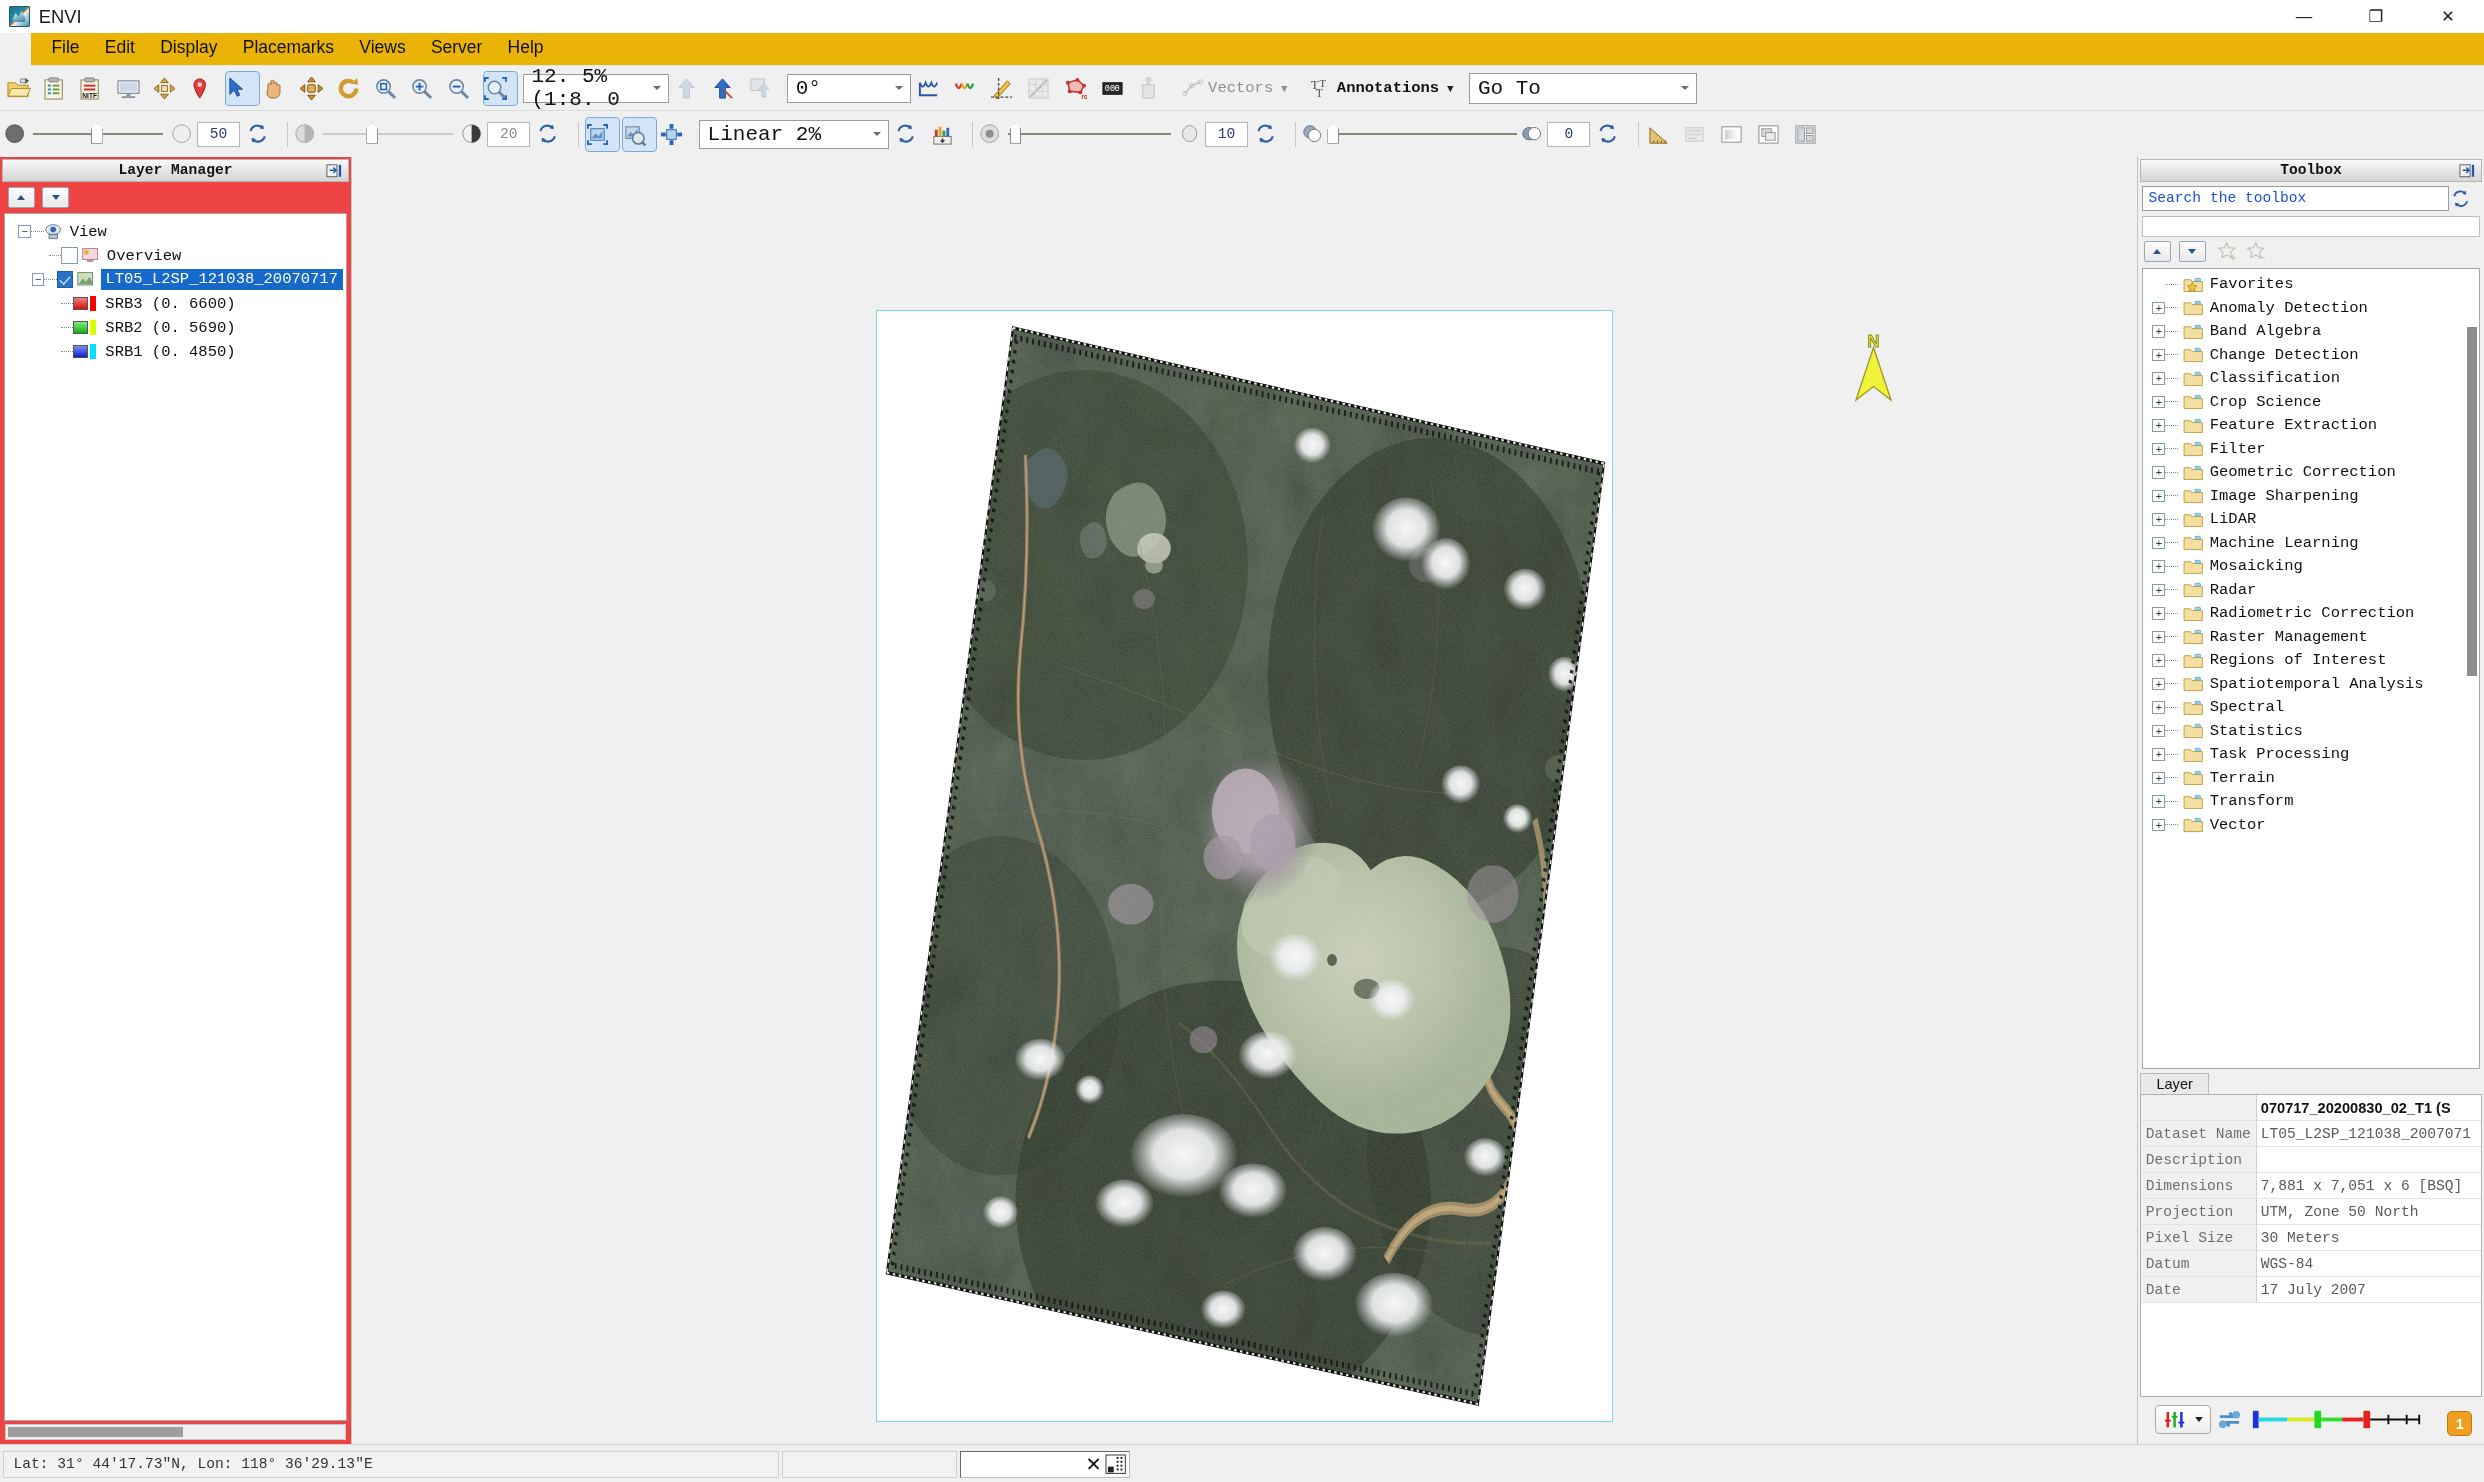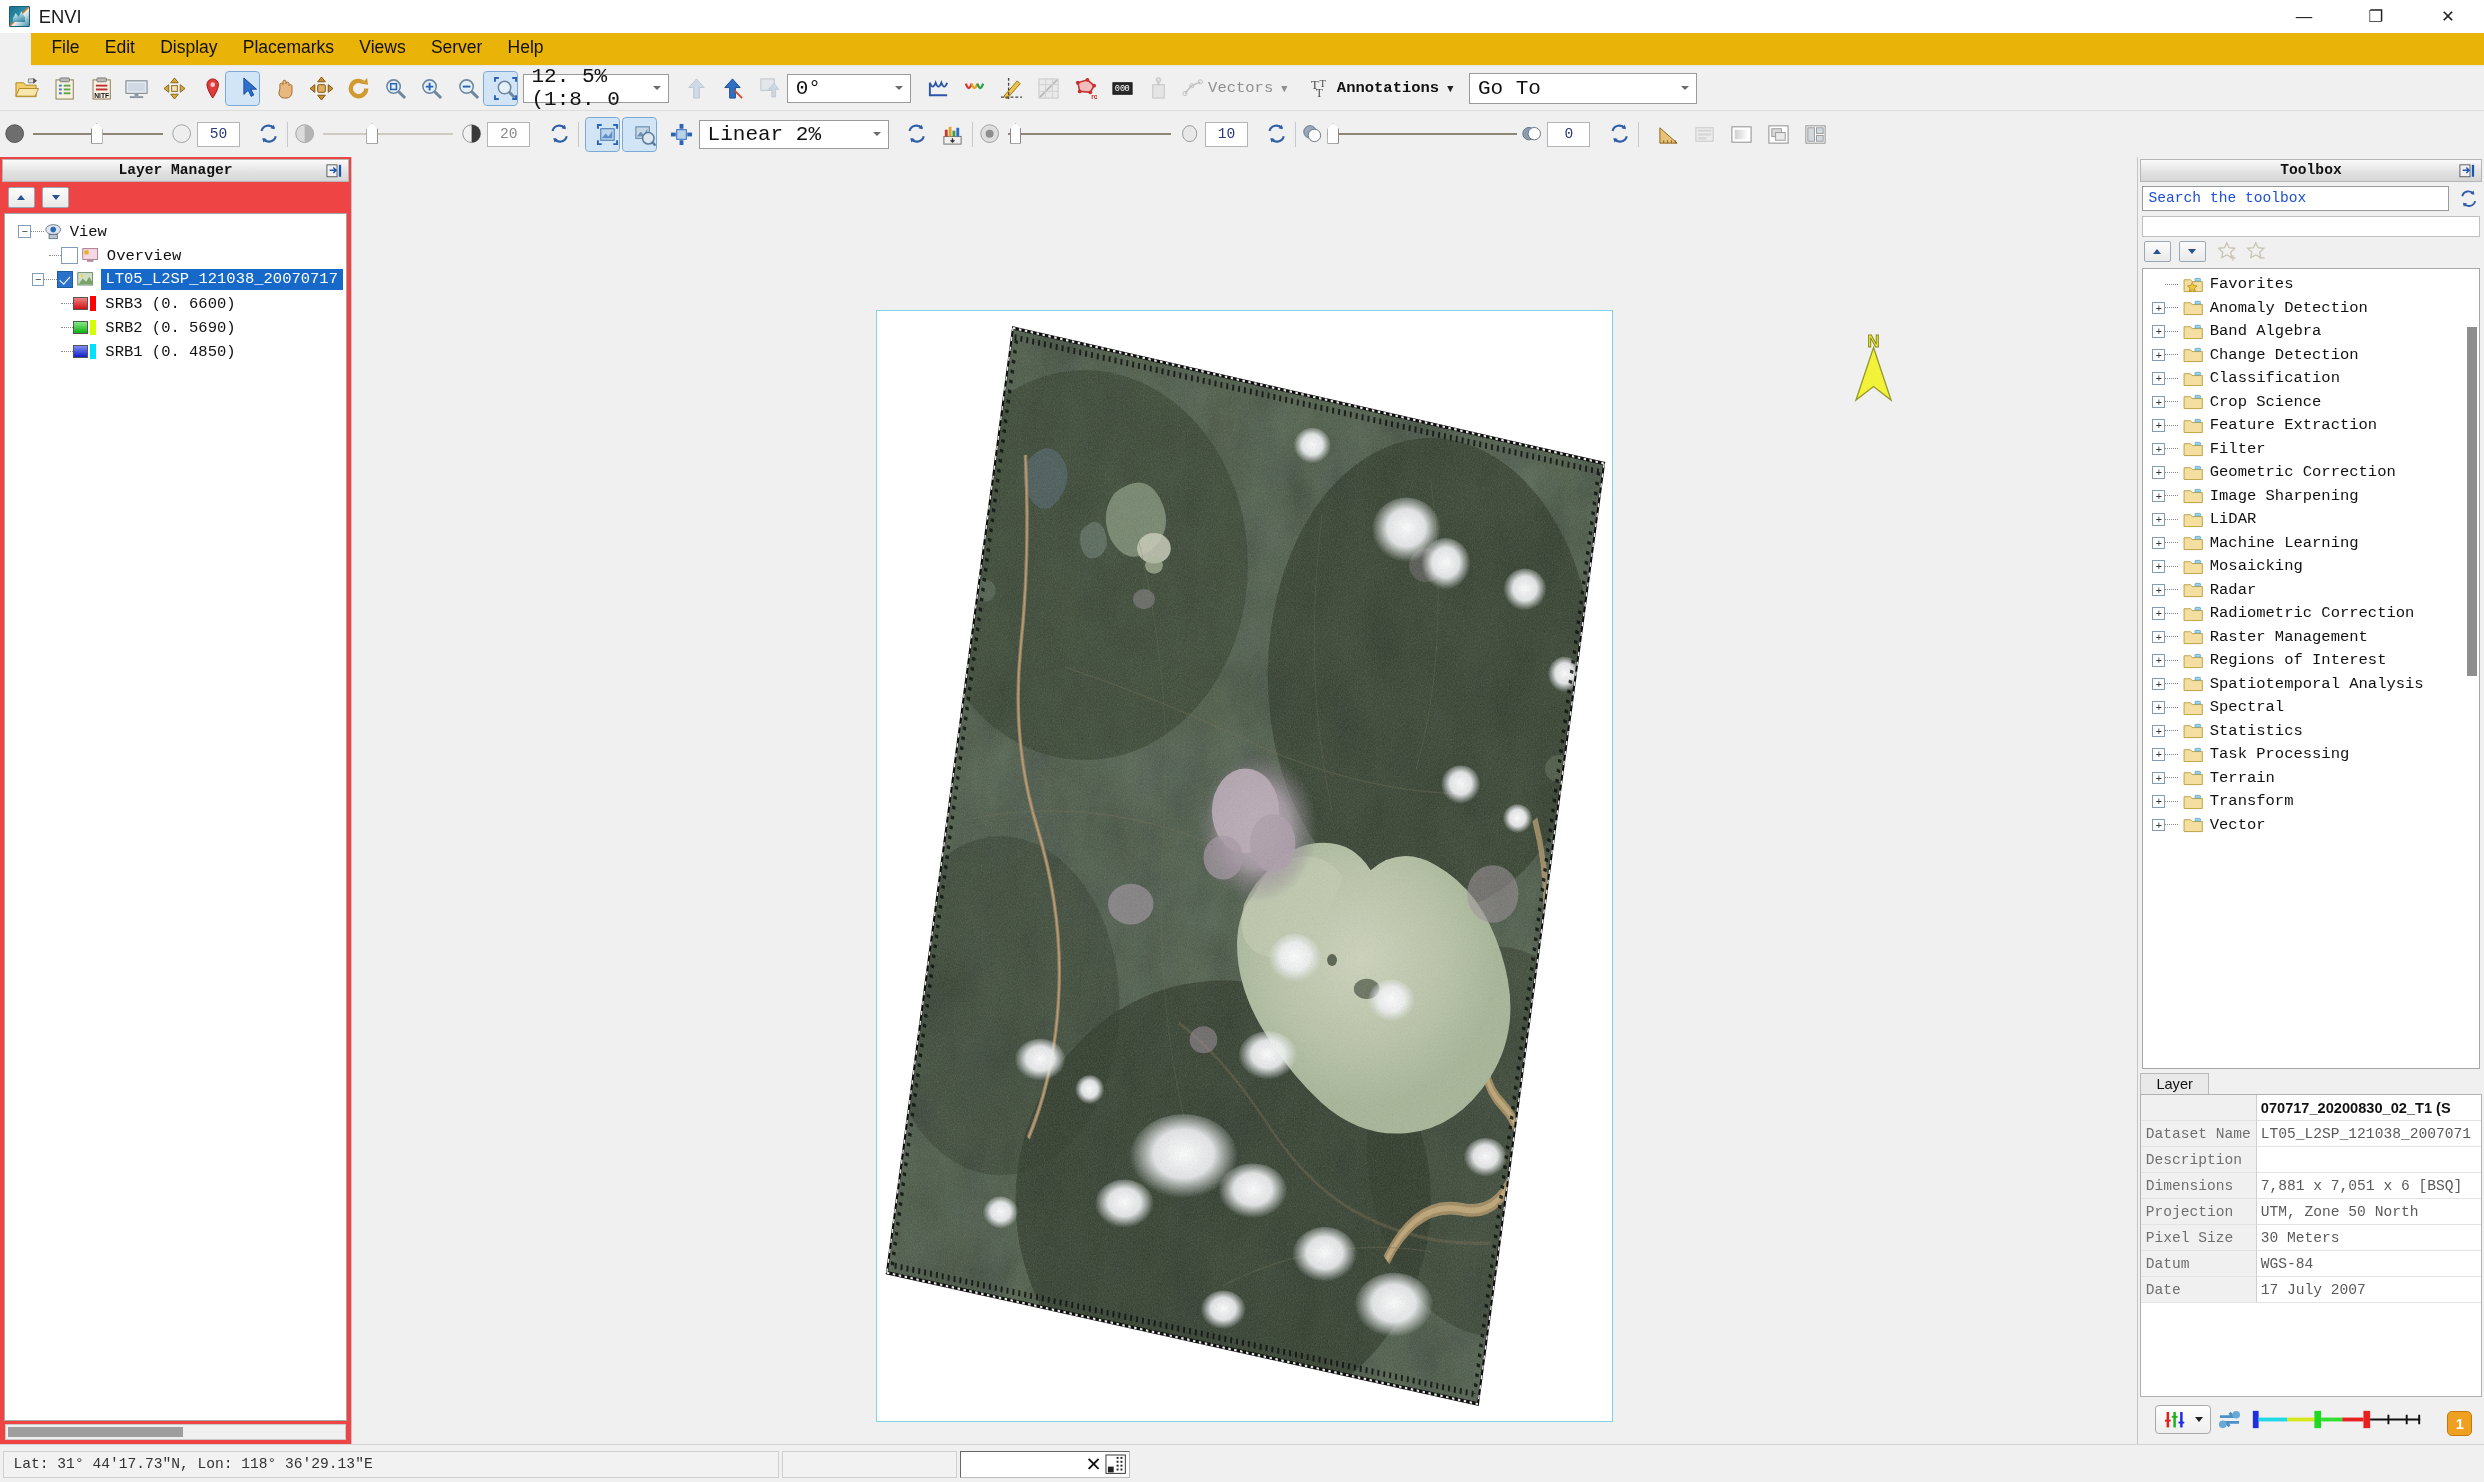--- a/index.html
+++ b/index.html
@@ -54,21 +54,21 @@
   #toolbar1, #toolbar2 {
     background: #f0f0f0;
     display: flex; align-items: center;
     border-bottom: 1px solid #dcdcdc;
     padding: 0 3.9px;
   }
   #toolbar1 { height: 45px; }
   #toolbar2 { height: 47px; }
   .tbtn {
     width: 33px; height: 33px;
-    display: flex; align-items: center; justify-content: flex-end;
+    display: flex; align-items: center; justify-content: flex-start;
     margin: 0 1.9px; border-radius: 2.9px; position: relative;
     flex: none;
   }
   .tbtn.sel { background: #d2e5f7; outline: 1px solid #7aa9d6; }
   .tbtn svg { display: block; }
   .tsep {
     width: 1px; height: 25px; background: #c8c8c8;
     margin: 0 5.8px; flex: none;
   }
   .combo {

